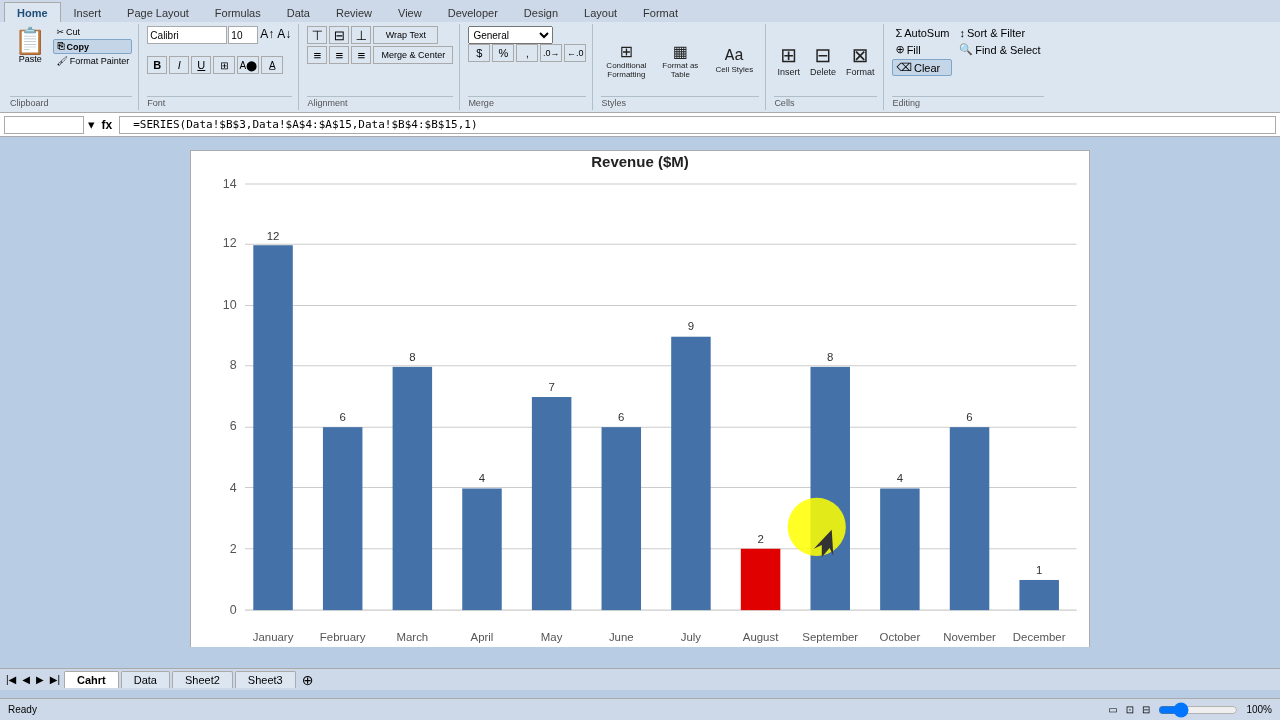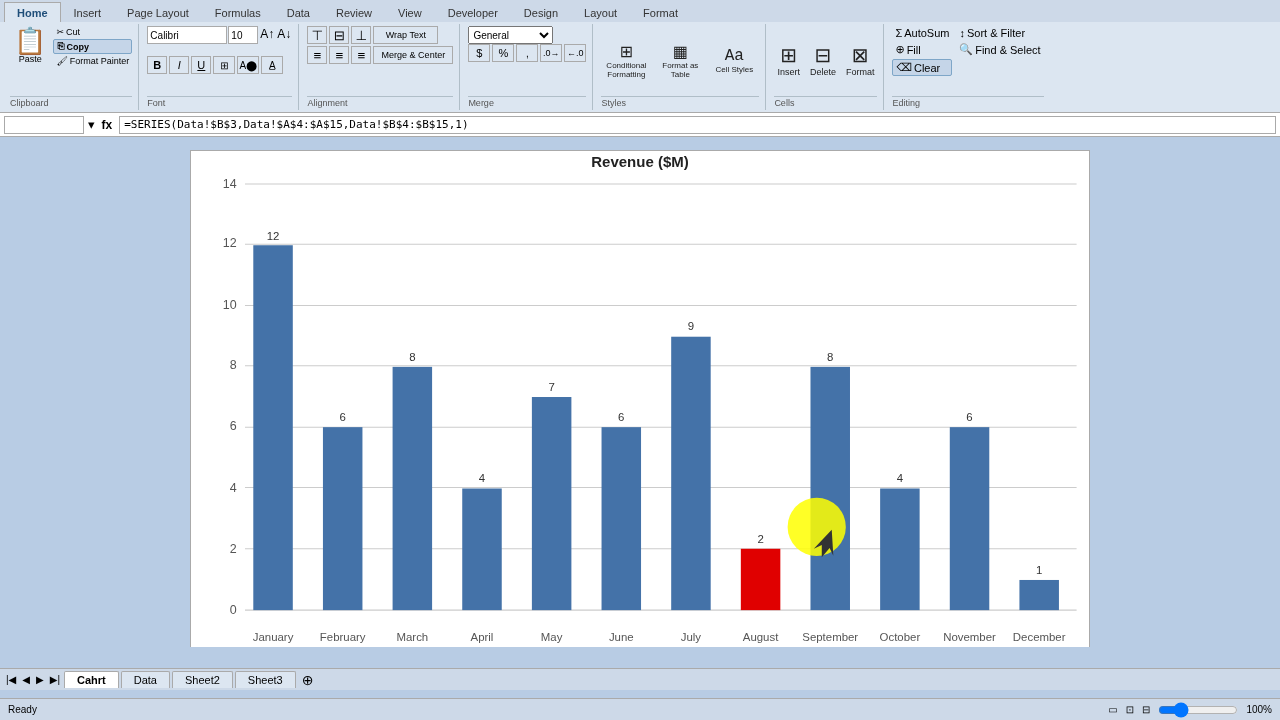--- a/index.html
+++ b/index.html
@@ -165,21 +165,21 @@
       font-size: 11px;
       padding: 1px 4px;
       background: white;
     }
 
     .formula-text {
       flex: 1;
       height: 18px;
       border: 1px solid #aaa;
       font-size: 11px;
-      padding: 1px 4px;
+      padding: 1px 13px;
       background: white;
       font-family: monospace;
     }
 
     
     .main-area {
       display: flex;
       flex: 1;
       background: #b8cce4;
       height: calc(720px - 22px - 112px - 24px - 30px - 22px);

